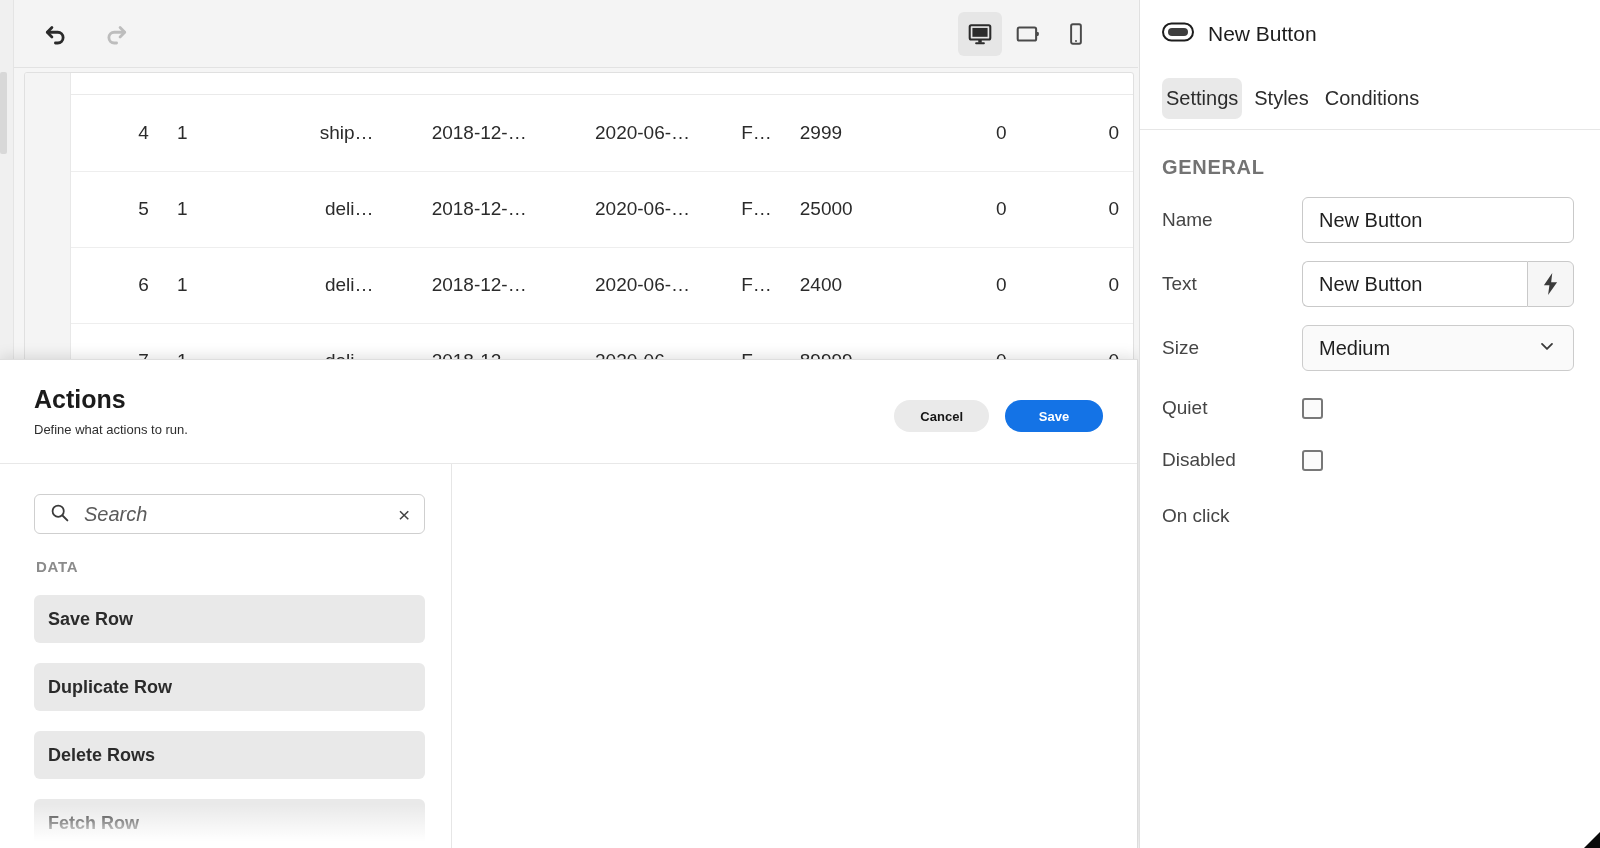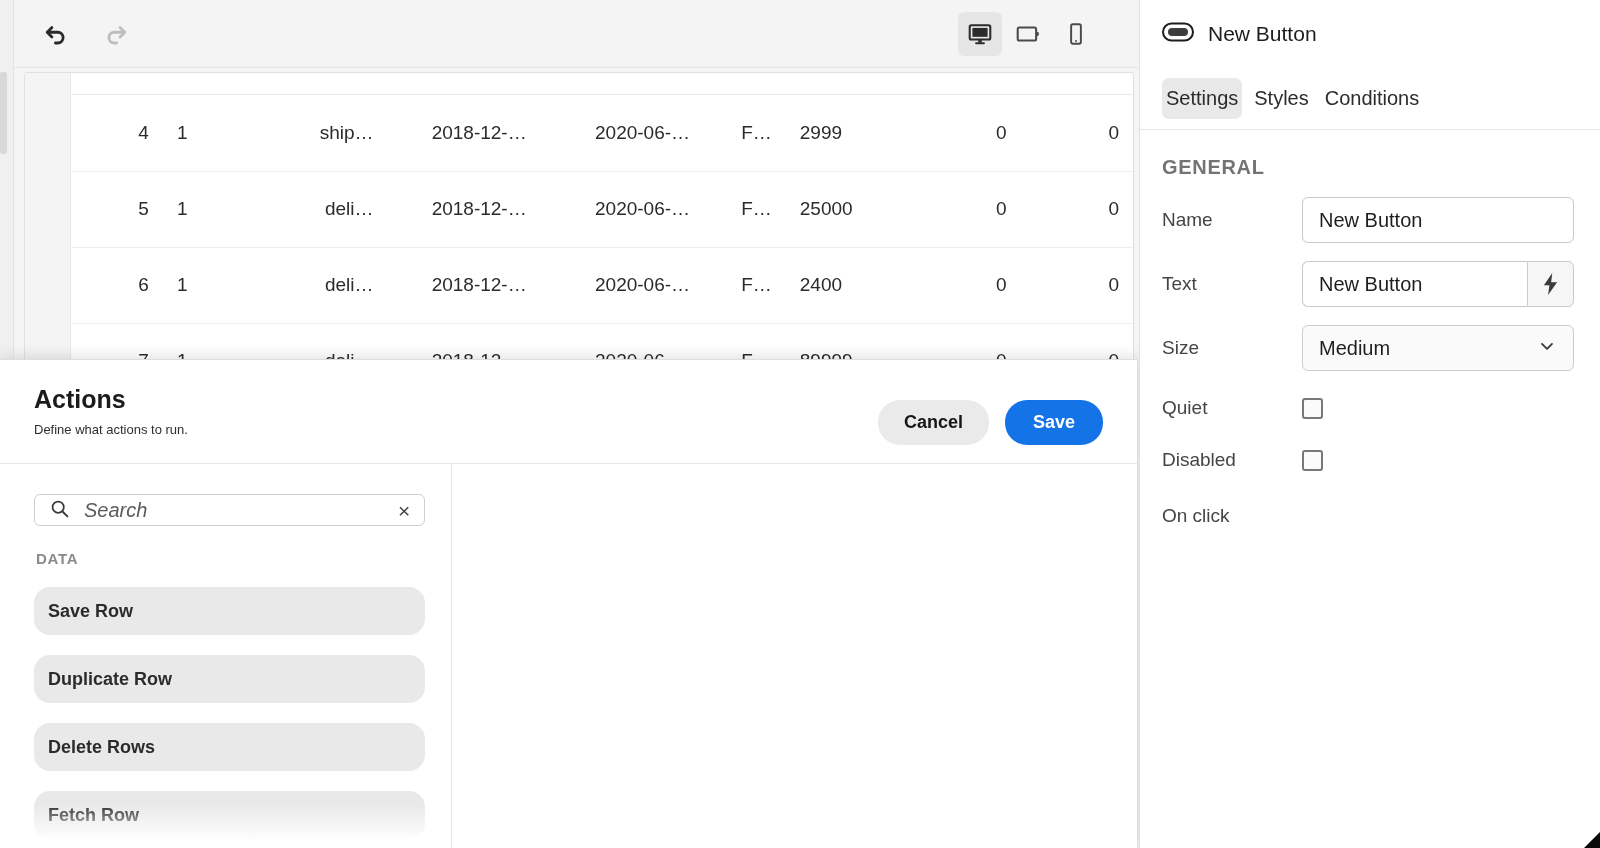--- a/index.html
+++ b/index.html
@@ -76,53 +76,53 @@
     display: flex; flex-direction: column; overflow: hidden;
   }
   .modal-head {
     height: 104px; flex: 0 0 104px; display: flex; align-items: flex-start;
     padding: 26px 34px 0 34px; border-bottom: 1px solid #e8e8e8;
   }
   .modal-title { font-size: 25px; font-weight: bold; color: #1b1b1b; margin: 0 0 9px 0; line-height: 1.1; }
   .modal-sub { font-size: 13px; color: #2e2e2e; margin: 0; line-height: 1.1; }
   .modal-actions { margin-left: auto; display: flex; gap: 16px; padding-top: 14px; }
   .btn {
-    border: none; border-radius: 22px; font-size: 18px; font-weight: bold;
-    padding: 0 26px; height: 45px; cursor: pointer; font-family: inherit;
+    border: none; border-radius: 22px; font-size: 13px; font-weight: bold;
+    padding: 0 26px; height: 32px; cursor: pointer; font-family: inherit;
   }
   .btn-cancel { background: #eaeaea; color: #161616; }
   .btn-save   { background: #1473e6; color: #ffffff; min-width: 98px; }
 
   .modal-body { flex: 1 1 auto; display: flex; min-height: 0; }
   .modal-left {
     width: 452px; flex: 0 0 452px; border-right: 1px solid #e6e6e6;
     padding: 30px 26px 0 34px; overflow: hidden; position: relative;
   }
   .modal-right { flex: 1 1 auto; background: #ffffff; }
 
   .search-box {
-    height: 32px; border: 1px solid #cfcfcf; border-radius: 6px; background: #fff;
+    height: 40px; border: 1px solid #cfcfcf; border-radius: 6px; background: #fff;
     display: flex; align-items: center; padding: 0 12px 0 14px; gap: 12px;
   }
   .search-ph {
     flex: 1 1 auto; font-size: 20px; font-style: italic; color: #5b5b5b;
     font-family: inherit; border: none; outline: none; background: transparent;
   }
   .search-ph::placeholder { color: #5b5b5b; opacity: 1; }
   .clear-x {
     font-size: 21px; color: #444; cursor: pointer; line-height: 1;
     width: 20px; text-align: center; background: none; border: none; font-family: inherit;
   }
 
   .sec-label {
     font-size: 15px; letter-spacing: 0.7px; color: #8b8b8b; font-weight: bold;
     margin: 24px 0 10px 2px;
   }
   .act-item {
-    height: 48px; background: #e9e9e9; border-radius: 16px; margin-bottom: 12px;
+    height: 48px; background: #e9e9e9; border-radius: 6px; margin-bottom: 12px;
     display: flex; align-items: center; padding: 0 14px;
     font-size: 18px; font-weight: bold; color: #2b2b2b; cursor: pointer; margin-top: 20px;
   }
   .fade-bottom {
     position: absolute; left: 0; right: 0; bottom: 0; height: 44px;
     background: linear-gradient(to bottom, rgba(255,255,255,0), #ffffff 85%);
     pointer-events: none;
   }
 
   

